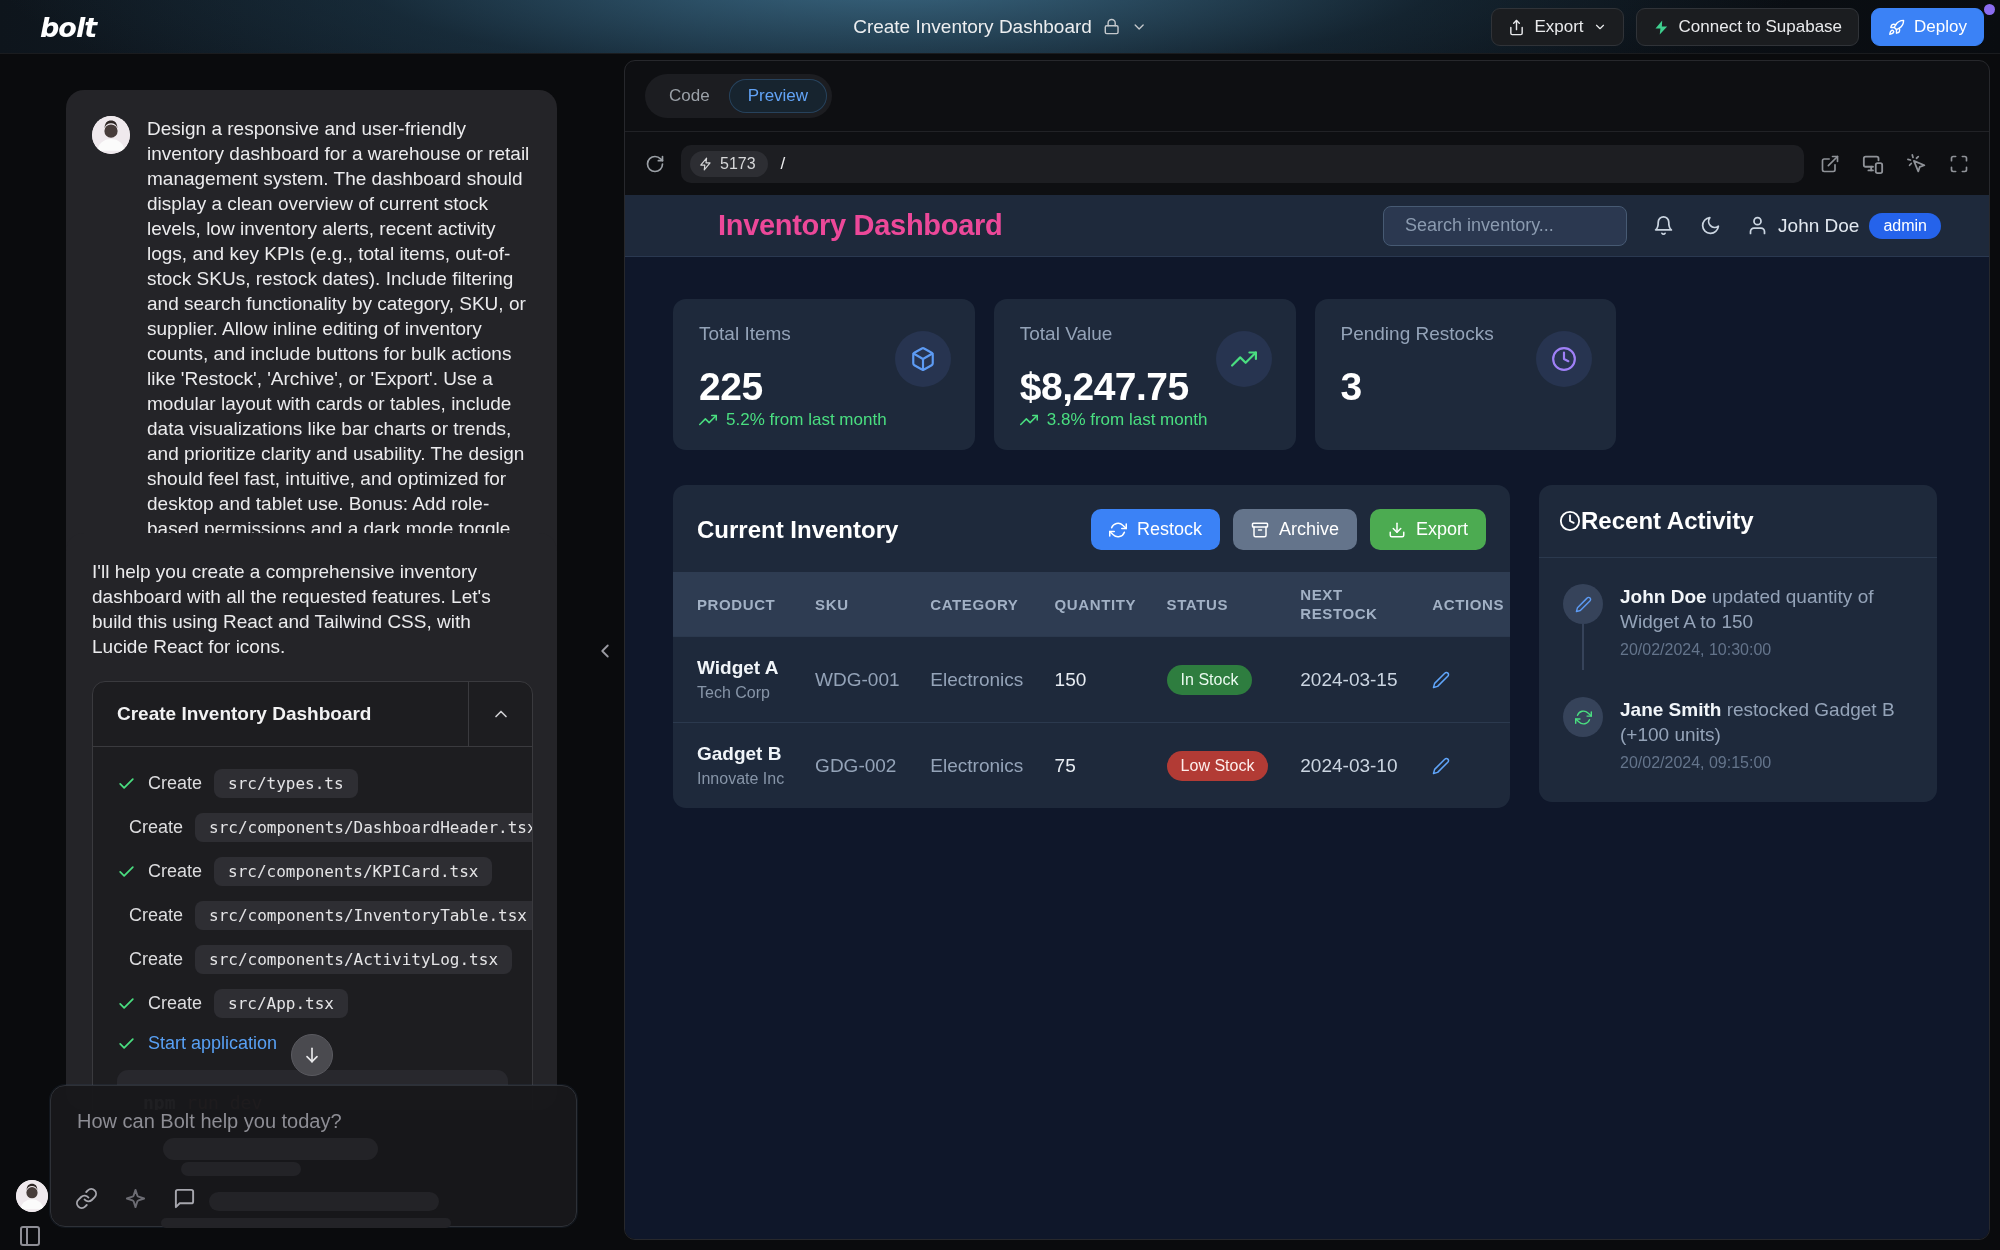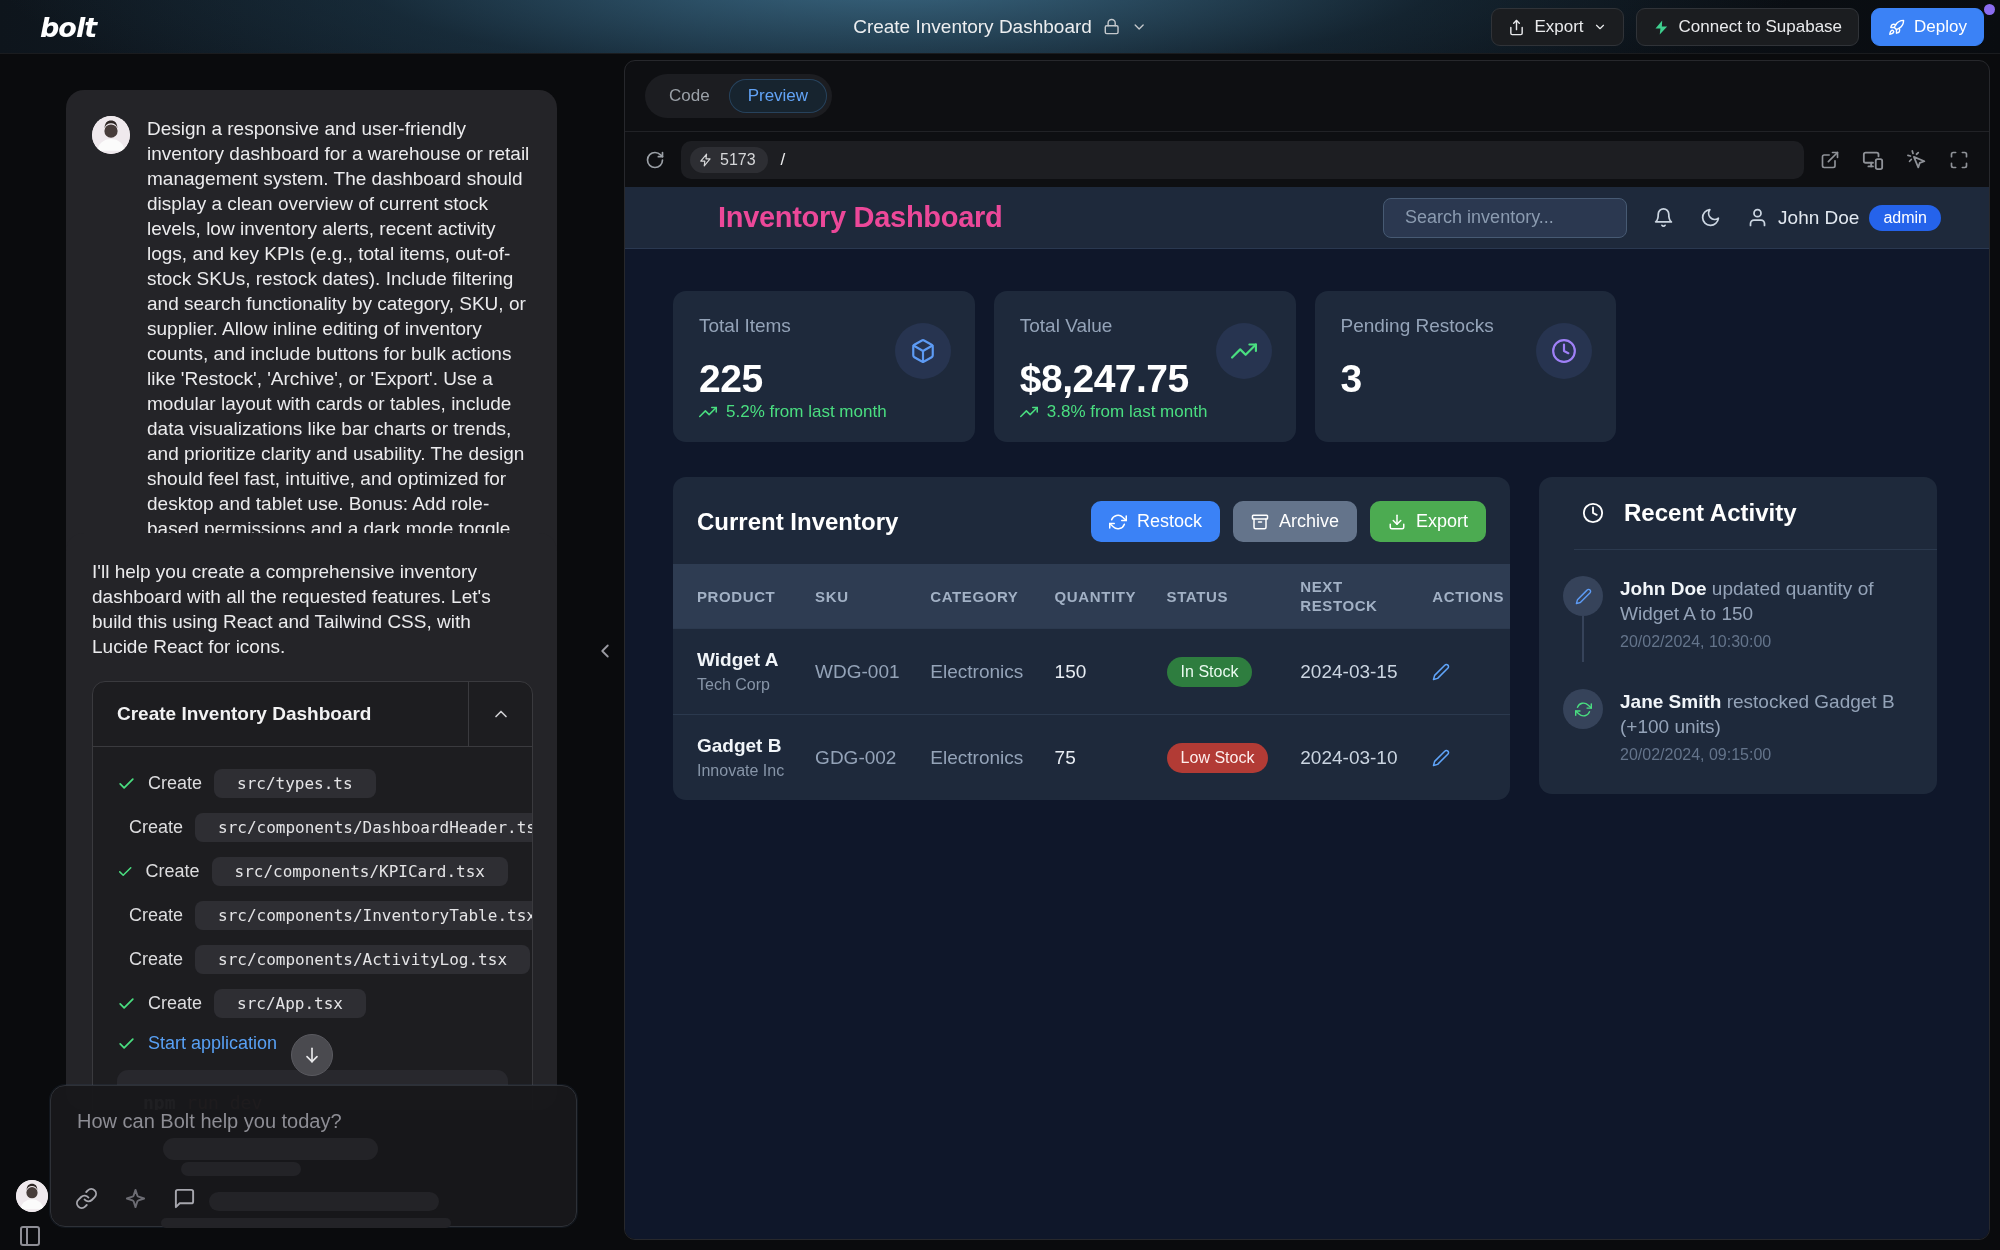--- a/index.html
+++ b/index.html
@@ -27,21 +27,21 @@
   .avatar { width:38px; height:38px; border-radius:50%; flex:0 0 38px; overflow:hidden; background:#f0eaee; }
   .chat-text { font-size:19px; line-height:25px; color:#ebebed; }
   .ai-card { top:533px; height:577px; padding:26px; overflow:hidden; }
   .artifact { margin-top:22px; width:441px; background:#1d1d20; border:1px solid #3a3a3e; border-radius:13px; overflow:hidden; }
   .artifact-head { display:flex; align-items:stretch; }
   .artifact-title { flex:1; padding:21px 24px; font-size:19px; font-weight:700; color:#f2f2f3; }
   .artifact-toggle { width:64px; border-left:1px solid #3a3a3e; display:flex; align-items:center; justify-content:center; color:#cfcfd2; cursor:pointer; }
   .artifact-body { border-top:1px solid #3a3a3e; padding:22px 24px 24px; }
   .step { display:flex; align-items:center; gap:12px; margin-bottom:15px; font-size:18px; color:#dcdcde; }
   .step .chk { color:#4ade80; }
-  .chip { font-family:"DejaVu Sans Mono", monospace; font-size:16px; background:#2e2e33; color:#e4e4e6; padding:5px 23px; border-radius:8px; }
+  .chip { font-family:"DejaVu Sans Mono", monospace; font-size:16px; background:#2e2e33; color:#e4e4e6; padding:5px 14px; border-radius:8px; }
   .start-app { color:#58a0f4; }
   .cmd-block { margin-top:16px; background:#28282d; border-radius:11px; padding:22px 26px; font-family:"DejaVu Sans Mono", monospace; font-size:18px; }
   .cmd-block .cmd { color:#f1f1f2; font-weight:700; }
   .cmd-block .args { color:#cd8468; }
   .scroll-btn { position:absolute; left:291px; top:1034px; width:42px; height:42px; border-radius:50%; background:#4a4a4f; border:1px solid #5a5a60; display:flex; align-items:center; justify-content:center; color:#e8e8ea; cursor:pointer; z-index:6; }
 
   .chat-input { position:absolute; left:50px; top:1085px; width:527px; height:142px; background:rgba(24,24,27,.97);
     border:1px solid #2e3137; border-top-color:#3a4document552; border-radius:15px; z-index:10; box-shadow:0 0 0 1px rgba(70,110,150,.12); }
   .chat-input { border-top-color:#3c4document; }
   .chat-placeholder { position:absolute; left:26px; top:24px; font-size:20px; color:#8d8d94; }
@@ -56,21 +56,21 @@
   .rail-avatar { position:absolute; left:16px; top:1180px; width:32px; height:32px; border-radius:50%; overflow:hidden; background:#f0eaee; }
   .rail-toggle { position:absolute; left:18px; top:1224px; color:#8e8e95; cursor:pointer; }
   .collapse-chevron { position:absolute; left:594px; top:640px; color:#9a9aa1; cursor:pointer; }
 
   
   .panel { position:absolute; left:624px; top:60px; width:1366px; height:1180px; background:#0e0f12; border:1px solid #27282c; border-radius:11px; overflow:hidden; display:flex; flex-direction:column; }
   .tabs-row { height:70px; display:flex; align-items:center; padding-left:20px; }
   .tab-pill { background:#1c1d21; border-radius:999px; padding:5px; display:flex; align-items:center; }
   .tab { padding:7px 19px; font-size:17px; color:#9aa0a7; border-radius:999px; cursor:pointer; }
   .tab.active { background:#17242f; color:#62a3f6; box-shadow:inset 0 0 0 1px #27425c; }
-  .url-row { height:56px; border-top:1px solid #212226; display:flex; align-items:center; gap:16px; padding:0 20px; }
+  .url-row { height:64px; border-top:1px solid #212226; display:flex; align-items:center; gap:16px; padding:0 20px; }
   .url-row .reload { color:#9ba0a6; cursor:pointer; }
   .url-field { flex:1; height:38px; background:#1d1e22; border-radius:10px; display:flex; align-items:center; gap:13px; padding:0 9px; }
   .port-chip { background:#2d2e33; border-radius:999px; padding:4px 12px 4px 9px; display:flex; align-items:center; gap:7px; font-size:16px; color:#d6d7d9; }
   .url-path { font-size:17px; color:#ecedee; }
   .url-icons { display:flex; gap:22px; color:#8f9298; align-items:center; }
   .url-icons span { cursor:pointer; }
 
   
   .app { flex:1; background:#0f172a; display:flex; flex-direction:column; overflow:hidden; }
   .app-header { height:62px; background:#1e293b; border-bottom:1px solid #2a3850; display:flex; align-items:center; justify-content:space-between; padding:0 48px 0 48px; }
@@ -113,21 +113,21 @@
   .pname { font-size:19px; font-weight:700; color:#f1f5f9; }
   .psupp { font-size:16px; color:#8795a8; margin-top:5px; }
   .qty { color:#e8edf3; }
   .pill { display:inline-block; padding:6px 14px; border-radius:999px; font-size:16px; }
   .pill-in { background:#2e7d3f; color:#eafaf0; }
   .pill-low { background:#b23b35; color:#fdeeec; }
   .nextd { color:#cbd5e1; }
   .edit-ic { color:#60a5fa; cursor:pointer; }
 
   .act-card { background:#1e293b; border-radius:13px; overflow:hidden; }
-  .act-head { display:flex; align-items:center; gap:20px; padding:22px 8px; border-bottom:1px solid #2b394e; color:#fff;margin-left:35px; }
+  .act-head { display:flex; align-items:center; gap:0; padding:22px 20px; border-bottom:1px solid #2b394e; color:#fff; }
   .act-title { font-size:24px; font-weight:700; }
   .act-body { padding:26px 24px 30px; position:relative; }
   .act-item { display:flex; gap:17px; position:relative; }
   .act-item + .act-item { margin-top:38px; }
   .act-circ { width:40px; height:40px; border-radius:50%; background:#36435a; flex:0 0 40px; display:flex; align-items:center; justify-content:center; z-index:1; }
   .act-line { position:absolute; left:43px; top:66px; width:2px; height:46px; background:#36435a; }
   .act-l1 { font-size:19px; color:#94a3b8; line-height:25px; }
   .act-l1 b { color:#f1f5f9; font-weight:700; }
   .act-ts { font-size:16px; color:#64748b; margin-top:7px; }
 </style>

